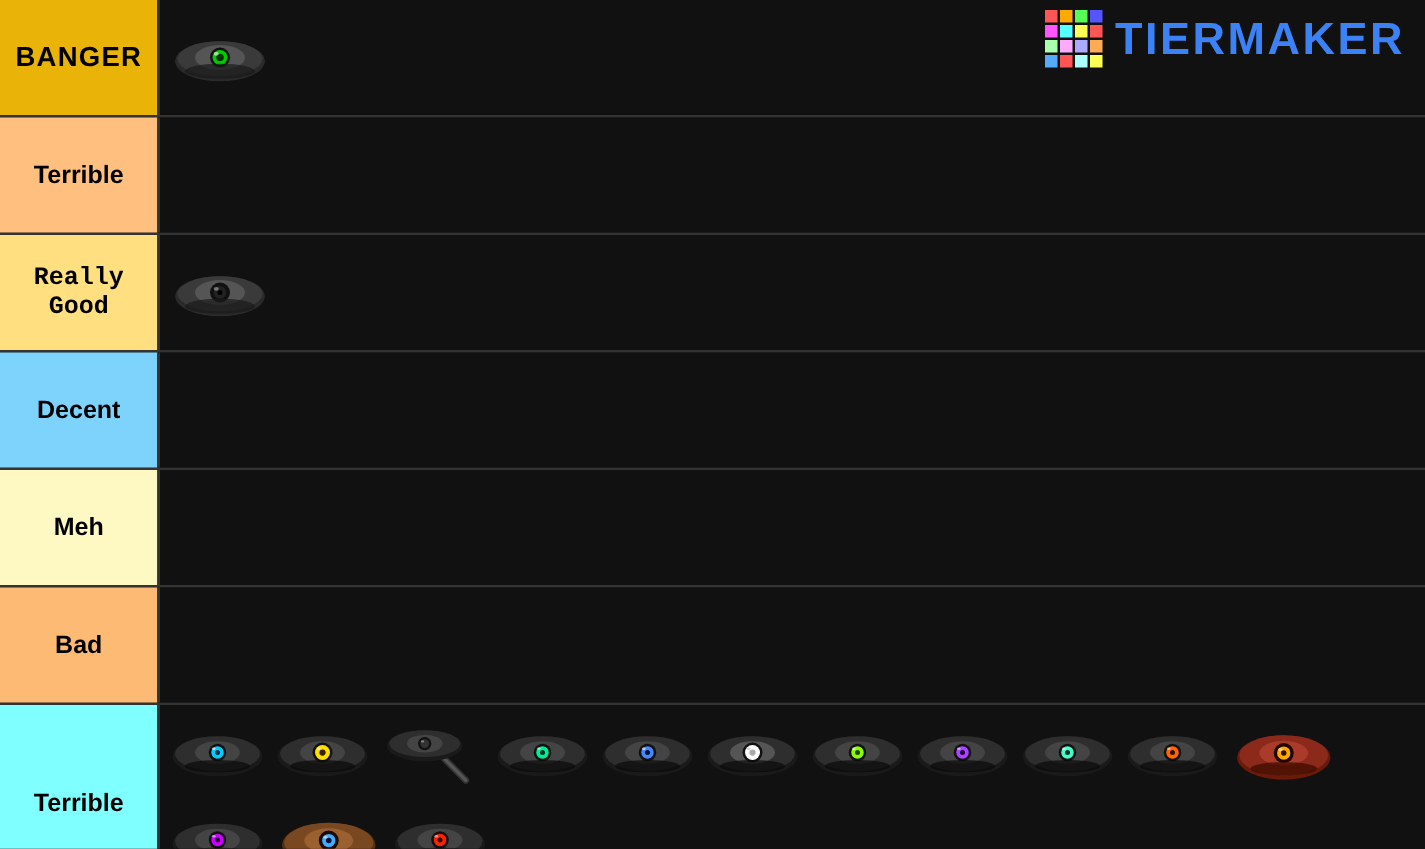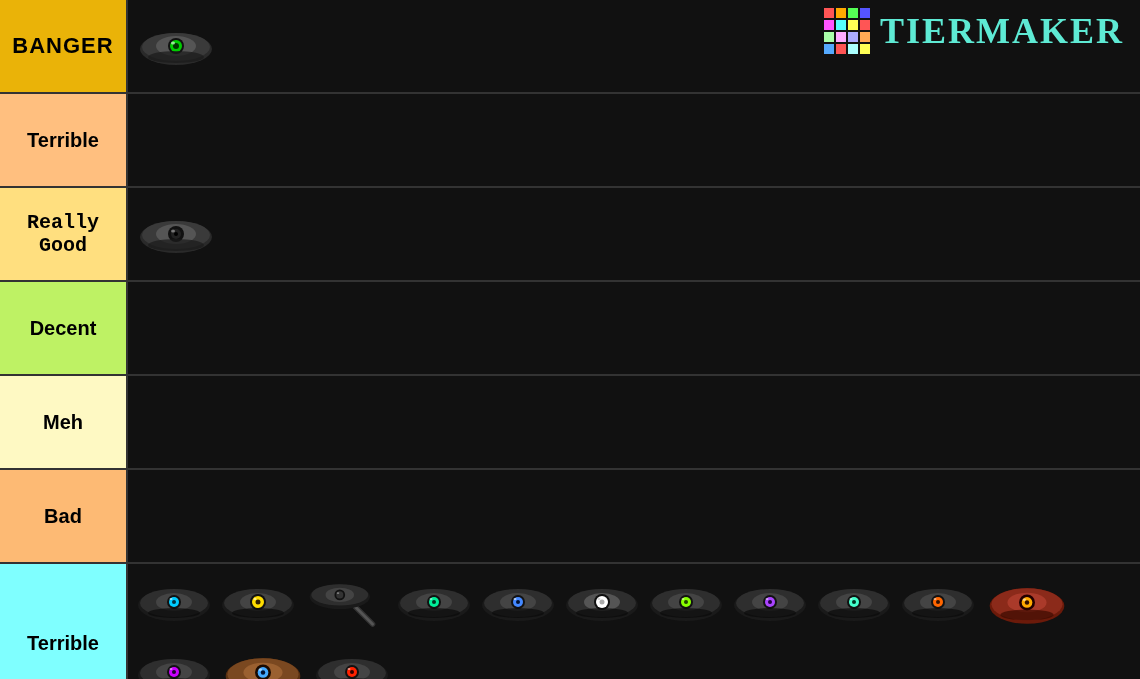--- a/index.html
+++ b/index.html
@@ -45,21 +45,21 @@
       align-items: center;
       padding: 8px;
       gap: 4px;
       border-left: 2px solid #333;
     }
 
     
     .banger { background-color: #eab308; }
     .amazing { background-color: #ffbf7f; }
     .really-good { background-color: #ffdf7f; font-family: Liberation Mono, monospace; }
-    .decent { background-color: #bef264; }
+    .decent { background-color: #7dd3fc; }
     .meh { background-color: #fef9c3; }
     .bad { background-color: #fdba74; }
     .terrible { background-color: #7fffff; min-height: 158px; }
 
     
     .eye-item {
       width: 80px;
       height: 64px;
       position: relative;
       display: flex;
@@ -90,24 +90,24 @@
       grid-template-rows: repeat(4, 10px);
       gap: 2px;
     }
 
     .logo-cell {
       width: 10px;
       height: 10px;
     }
 
     .logo-text {
-      color: #5eead4;
+      color: #3b82f6;
       font-size: 36px;
       font-weight: 900;
-      font-family: Liberation Serif, serif;
+      font-family: Liberation Sans, sans-serif;
       letter-spacing: 2px;
       text-transform: uppercase;
     }
 
     
     .banger-label {
       font-size: 22px;
       font-weight: 900;
       letter-spacing: 1px;
     }

